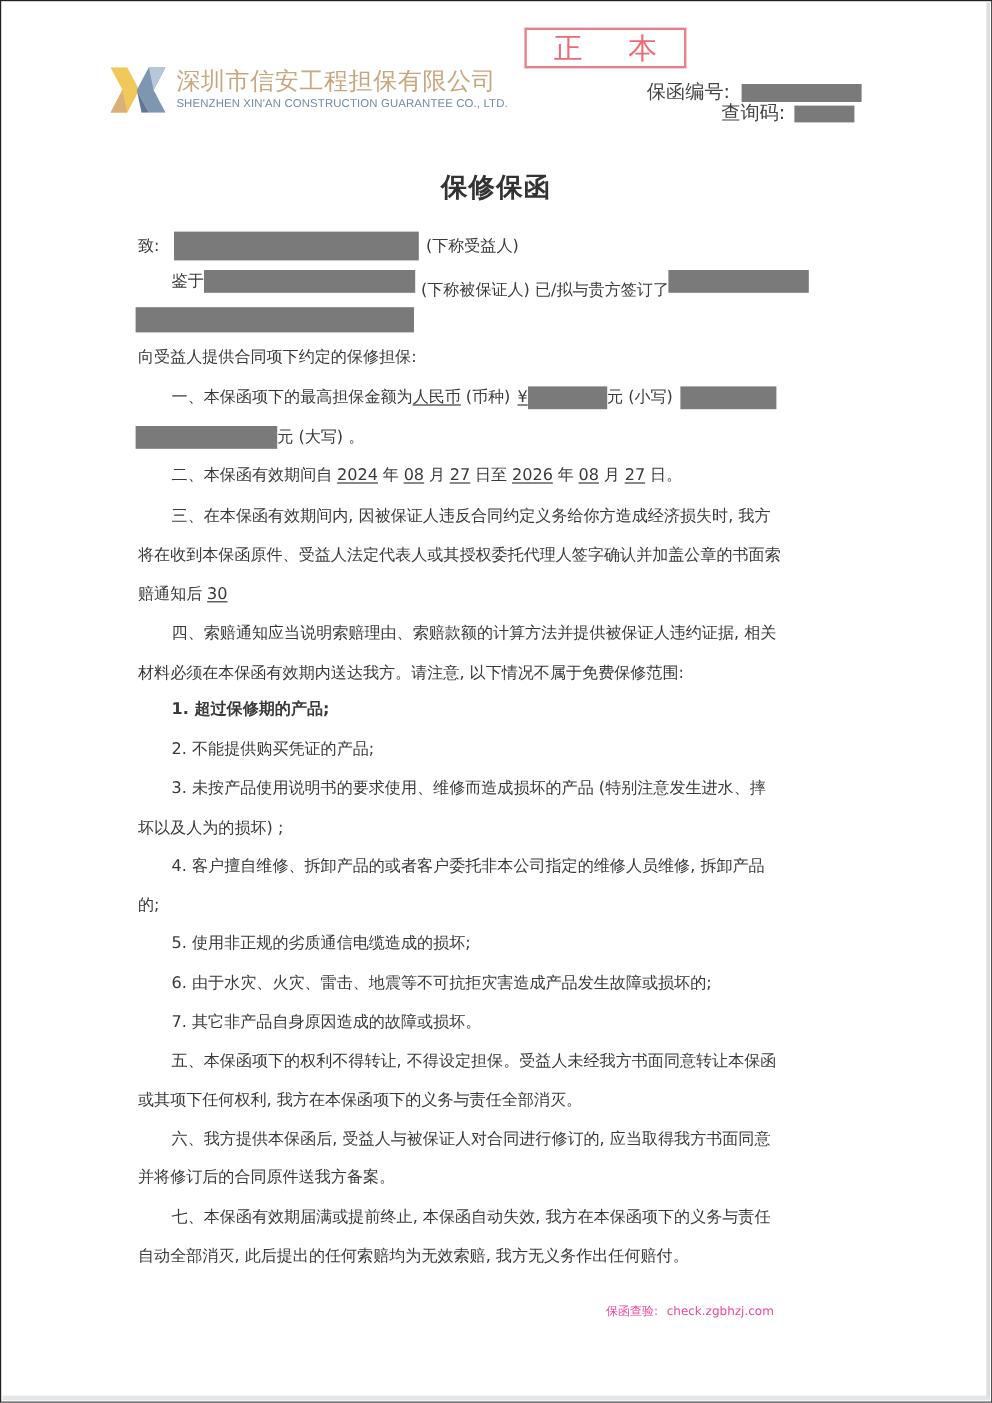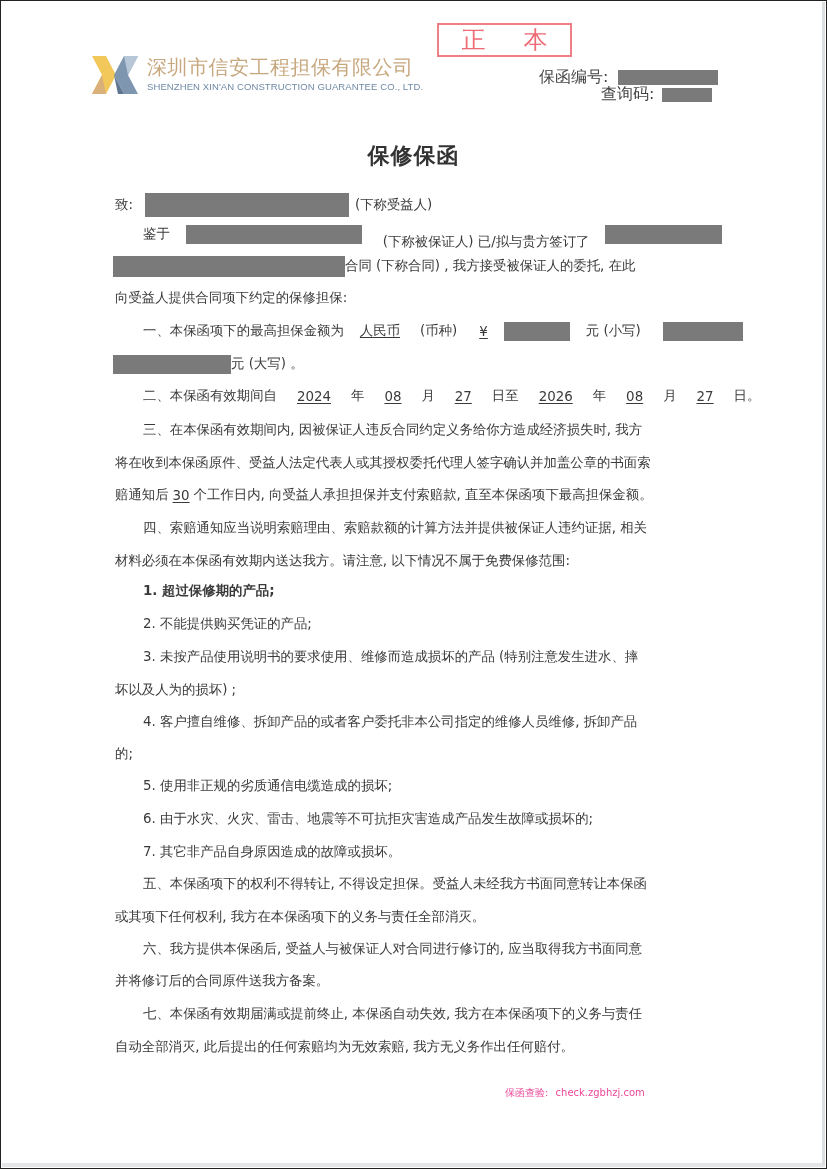--- a/index.html
+++ b/index.html
@@ -37,21 +37,21 @@
   .meta-row { position: absolute; font-size: 16px; color: #444; white-space: nowrap; display:flex; align-items:center; }
   .redact { display: inline-block; background: #7a7a7a; vertical-align: middle; }
   .title {
     position: absolute; left: 0; width: 827px; top: 141px; text-align: center;
     font-size: 22px; font-weight: bold; color: #333; letter-spacing: 1px;
   }
   .line {
     position: absolute; left: 115px; font-size: 13.4px; color: #3a3a3a; white-space: nowrap;
     display: flex; align-items: center; height: 24px;
   }
-  .indent { left: 143px; gap: 16px; }
+  .indent { left: 143px; }
   .ul { text-decoration: underline; text-underline-offset: 2px; }
   .footer-verify { position: absolute; left: 505px; top: 1086px; font-size: 10px; color: #ec4899; white-space: nowrap; }
 </style>
 </head>
 <body>
 
 <div class="frame"></div>
 <div class="frame-shadow"></div>
 <div class="frame-shadow-r"></div>
 
@@ -87,21 +87,20 @@
   <span style="margin-left:6px;">(下称受益人)</span>
 </div>
 <div class="line indent" style="top:222px;">
   <span>鉴于</span>
   <span class="redact" style="width:176px;height:19px;"></span>
   <span style="margin-left:5px;margin-top:16px;">(下称被保证人) 已/拟与贵方签订了</span>
   <span class="redact" style="width:117px;height:19px;"></span>
 </div>
 <div class="line" style="top:254px; left:113px;">
   <span class="redact" style="width:232px;height:21px;"></span>
-  <span>合同 (下称合同) ,  我方接受被保证人的委托,  在此</span>
 </div>
 <div class="line" style="top:286px;">向受益人提供合同项下约定的保修担保:</div>
 
 <div class="line indent" style="top:319px;">
   <span>一、本保函项下的最高担保金额为</span>
   <span class="ul">人民币</span>
   <span style="margin-left:4px;">(币种)</span>
   <span class="ul" style="margin-left:6px;">¥</span>
   <span class="redact" style="width:66px;height:19px;"></span>
   <span>元 (小写)</span>
@@ -126,21 +125,20 @@
   <span>月</span>
   <span class="ul" style="margin:0 4px;">27</span>
   <span>日。</span>
 </div>
 
 <div class="line indent" style="top:418px;">三、在本保函有效期间内,  因被保证人违反合同约定义务给你方造成经济损失时,  我方</div>
 <div class="line" style="top:451px;">将在收到本保函原件、受益人法定代表人或其授权委托代理人签字确认并加盖公章的书面索</div>
 <div class="line" style="top:483px;">
   <span>赔通知后</span>
   <span class="ul" style="margin:0 4px;">30</span>
-  <span>个工作日内,  向受益人承担担保并支付索赔款,  直至本保函项下最高担保金额。</span>
 </div>
 
 <div class="line indent" style="top:516px;">四、索赔通知应当说明索赔理由、索赔款额的计算方法并提供被保证人违约证据,  相关</div>
 <div class="line" style="top:549px;">材料必须在本保函有效期内送达我方。请注意,  以下情况不属于免费保修范围:</div>
 <div class="line indent" style="top:579px;font-weight:bold;">1. 超过保修期的产品;</div>
 <div class="line indent" style="top:612px;">2. 不能提供购买凭证的产品;</div>
 <div class="line indent" style="top:645px;">3. 未按产品使用说明书的要求使用、维修而造成损坏的产品 (特别注意发生进水、摔</div>
 <div class="line" style="top:678px;">坏以及人为的损坏) ;</div>
 <div class="line indent" style="top:710px;">4. 客户擅自维修、拆卸产品的或者客户委托非本公司指定的维修人员维修,  拆卸产品</div>
 <div class="line" style="top:742px;">的;</div>

